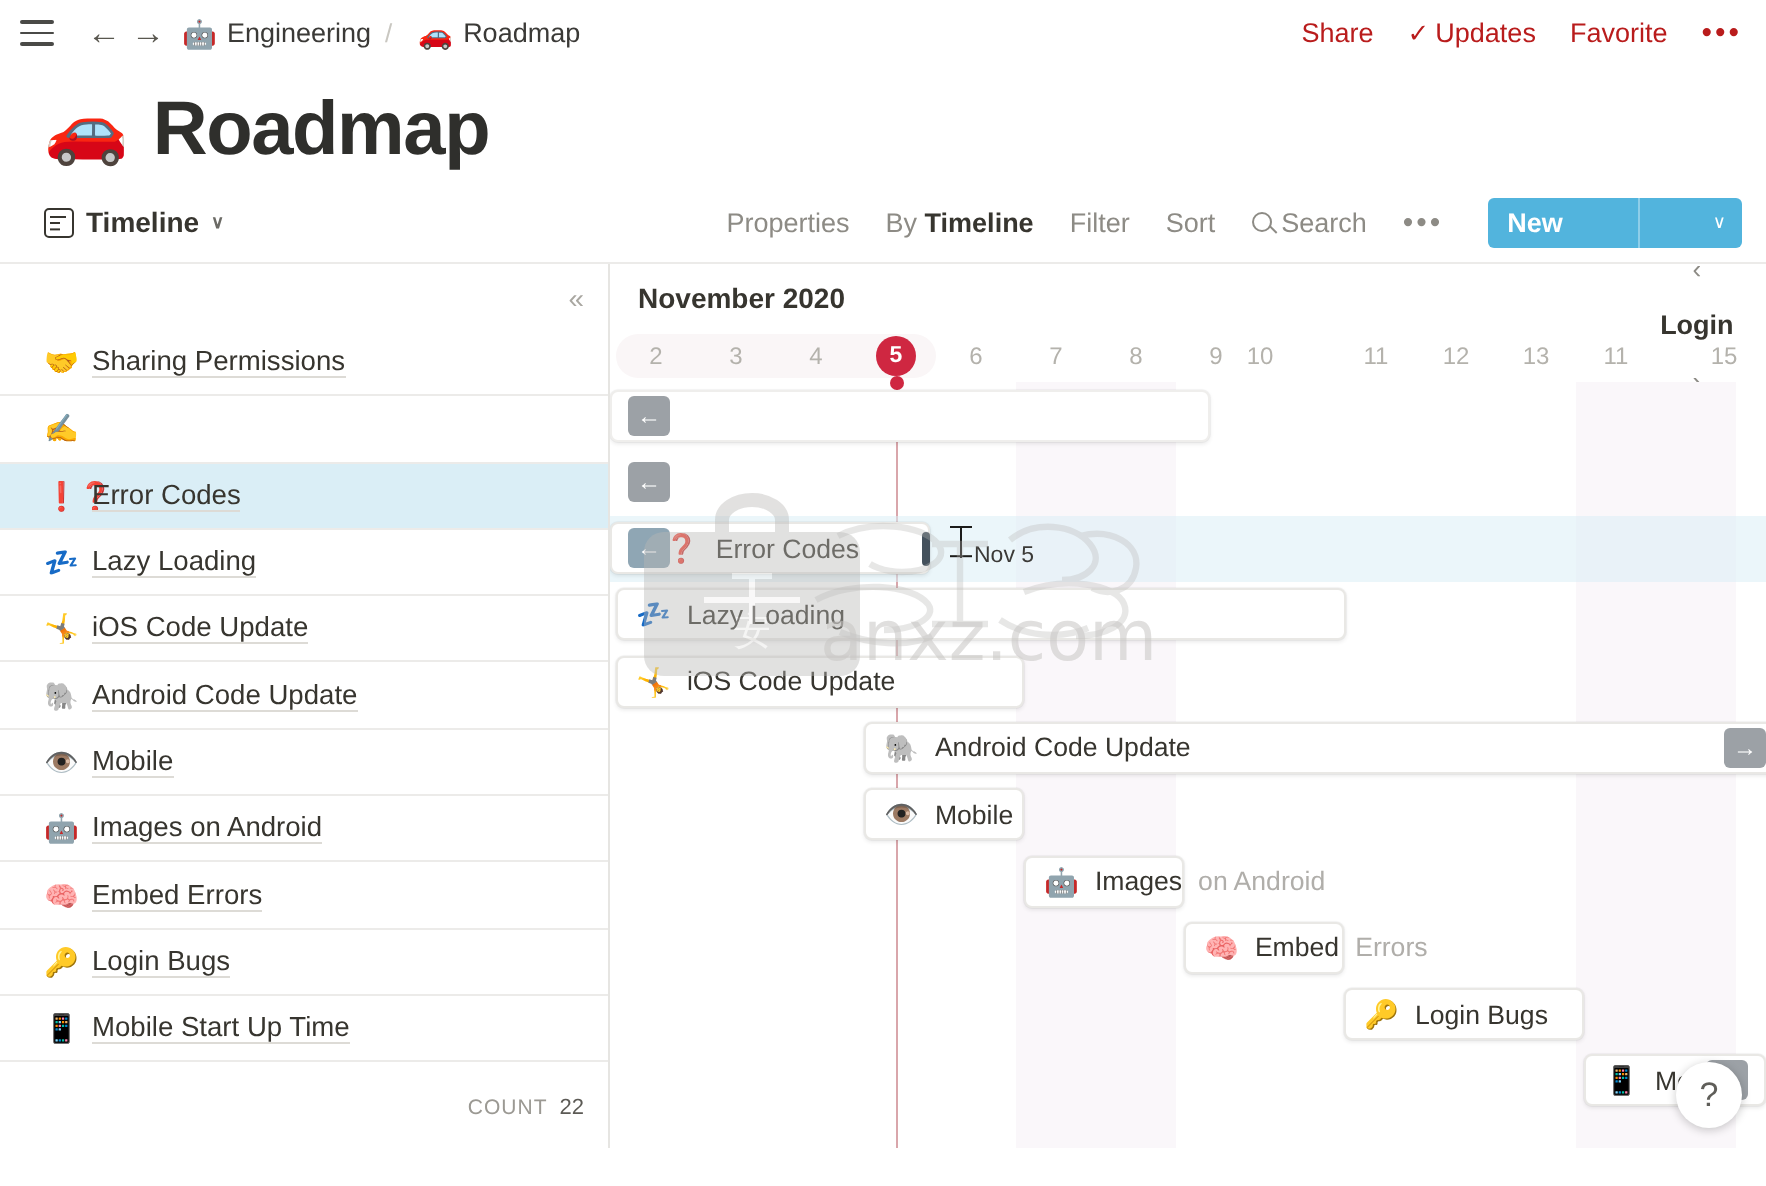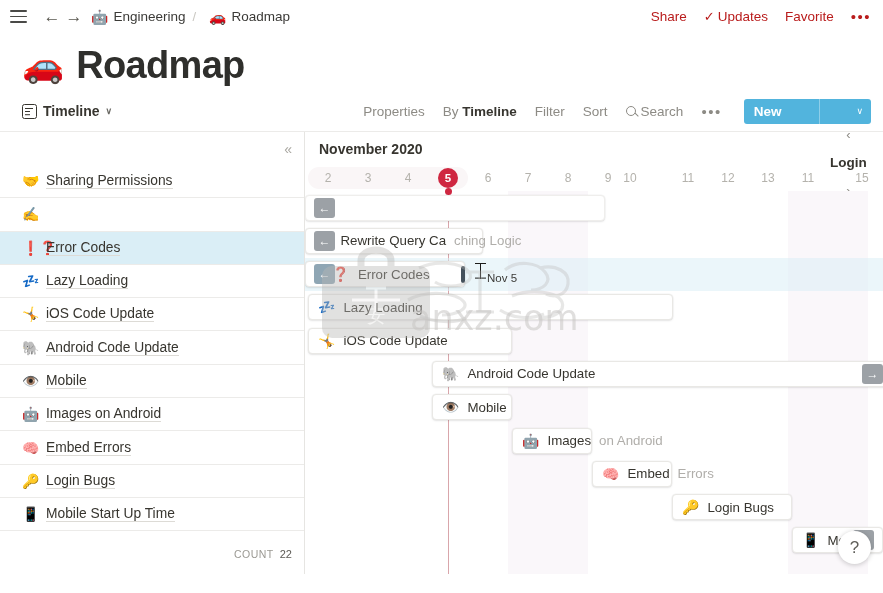--- a/index.html
+++ b/index.html
@@ -407,25 +407,20 @@
         <div class="nowline" style="left: 143px;">
           <div class="nowdot" style="background: rgb(207, 39, 65);"></div>
         </div>
       </div>
     <div class="tl-rows" id="tl-rows">
         <div class="tl-row">
           <div class="bar" style="left: 0px; width: 300px; border-color: rgb(239, 238, 236);"></div>
           <div class="arrowbadge" style="left: 9px;">←</div>
         </div>
         <div class="tl-row">
-          <div class="bar" style="left: 0px; width: 178px;">
-            <span class="emo">✍️</span>
-            <span class="lbl">Rewrite Query Ca</span>
-            <span class="ghost">ching Logic</span>
-          </div>
           <div class="arrowbadge" style="left: 9px;">←</div>
         </div>
         <div class="tl-row sel-bg">
           <div class="bar" style="left: 0px; width: 160px;">
             <span class="emo">❗❓</span>
             <span class="lbl">Error Codes</span>
           </div>
           <div class="arrowbadge blue" style="left: 9px;">←</div>
           <div class="resizehandle" style="left: 156px;"></div>
           <div class="nowlabel" style="left: 182px; top: 14px;">Nov 5</div>

